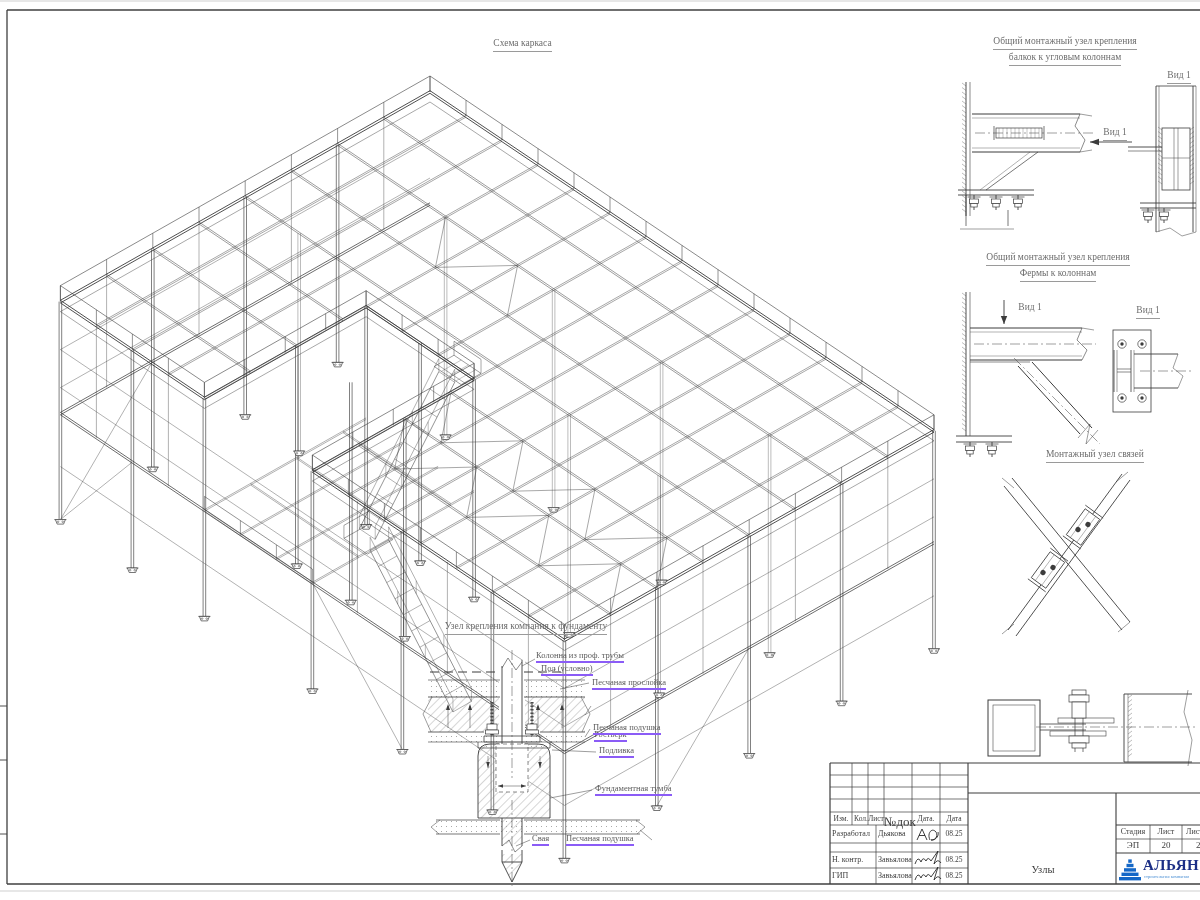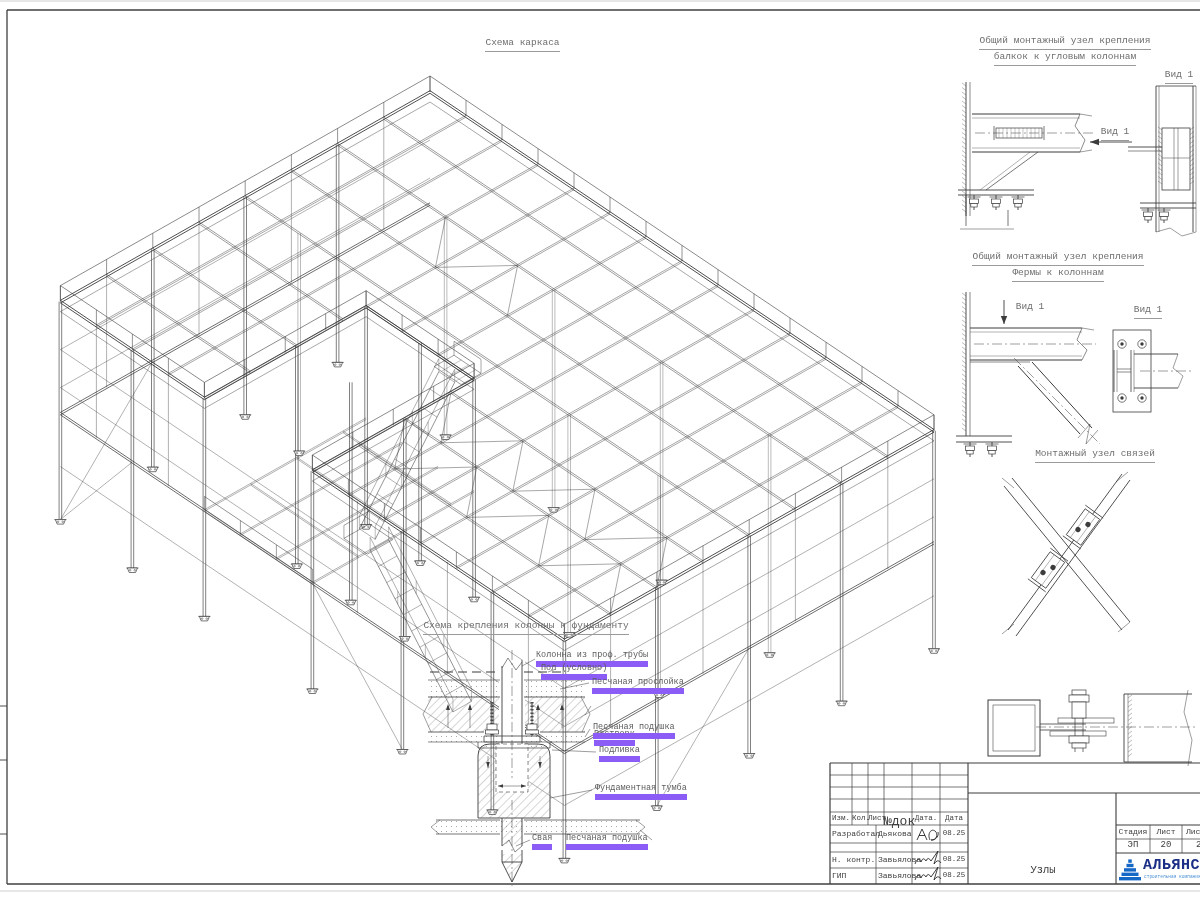--- a/index.html
+++ b/index.html
@@ -1,20 +1,20 @@
 <!DOCTYPE html>
 <html><head>
 <meta charset="utf-8">
 <style>
   html,body{margin:0;padding:0;background:#fff;}
   #page{position:relative;width:1200px;height:900px;overflow:hidden;background:#ffffff;
-        font-family:Liberation Mono, monospace;}
+        font-family:Liberation Serif, serif;}
   svg{position:absolute;left:0;top:0;}
   .lbl{position:absolute;font-size:8.5px;color:#5c5c5c;white-space:nowrap;line-height:10px;}
-  .ul{display:inline-block;border-bottom:6px solid #8b5cf6;padding-bottom:1px;}
+  .ul{display:inline-block;border-bottom:2px solid #8b5cf6;padding-bottom:1px;}
   .dtitle{position:absolute;text-align:center;font-size:9.5px;color:#6e6e6e;line-height:14px;}
   .dtitle .ul{border-bottom:1px solid #9a9a9a;}
   .stx{position:absolute;color:#3e3e3e;white-space:nowrap;}
   .ctr{text-align:center;}
 </style>
 </head>
 <body>
 
 <div id="page">
   <svg id="cad" width="1200" height="900">
@@ -863,21 +863,21 @@
   <div class="dtitle" style="left:1126px;top:303px;width:44px;">
     <span class="ul">Вид 1</span>
   </div>
 
   <div class="dtitle" style="left:1000px;top:447px;width:190px;">
     <span class="ul">Монтажный узел связей</span>
   </div>
 
 
   <div class="dtitle" style="left:420px;top:619px;width:212px;">
-    <span class="ul">Схема крепления колонны к фундаменту</span>
+    <span class="ul">Узел крепления компания к фундаменту</span>
   </div>
   <div class="lbl" style="left:536px;top:650px;"><span class="ul">Колонна из проф. трубы</span></div>
   <div class="lbl" style="left:541px;top:663px;"><span class="ul">Пол (условно)</span></div>
   <div class="lbl" style="left:592px;top:677px;"><span class="ul">Песчаная прослойка</span></div>
   <div class="lbl" style="left:594px;top:699px;margin-top:30px;"><span class="ul">Ростверк</span></div>
   <div class="lbl" style="left:593px;top:722px;"><span class="ul">Песчаная подушка</span></div>
   <div class="lbl" style="left:599px;top:745px;"><span class="ul">Подливка</span></div>
   <div class="lbl" style="left:595px;top:783px;"><span class="ul">Фундаментная тумба</span></div>
   <div class="lbl" style="left:532px;top:833px;"><span class="ul">Свая</span></div>
   <div class="lbl" style="left:566px;top:833px;"><span class="ul">Песчаная подушка</span></div>

